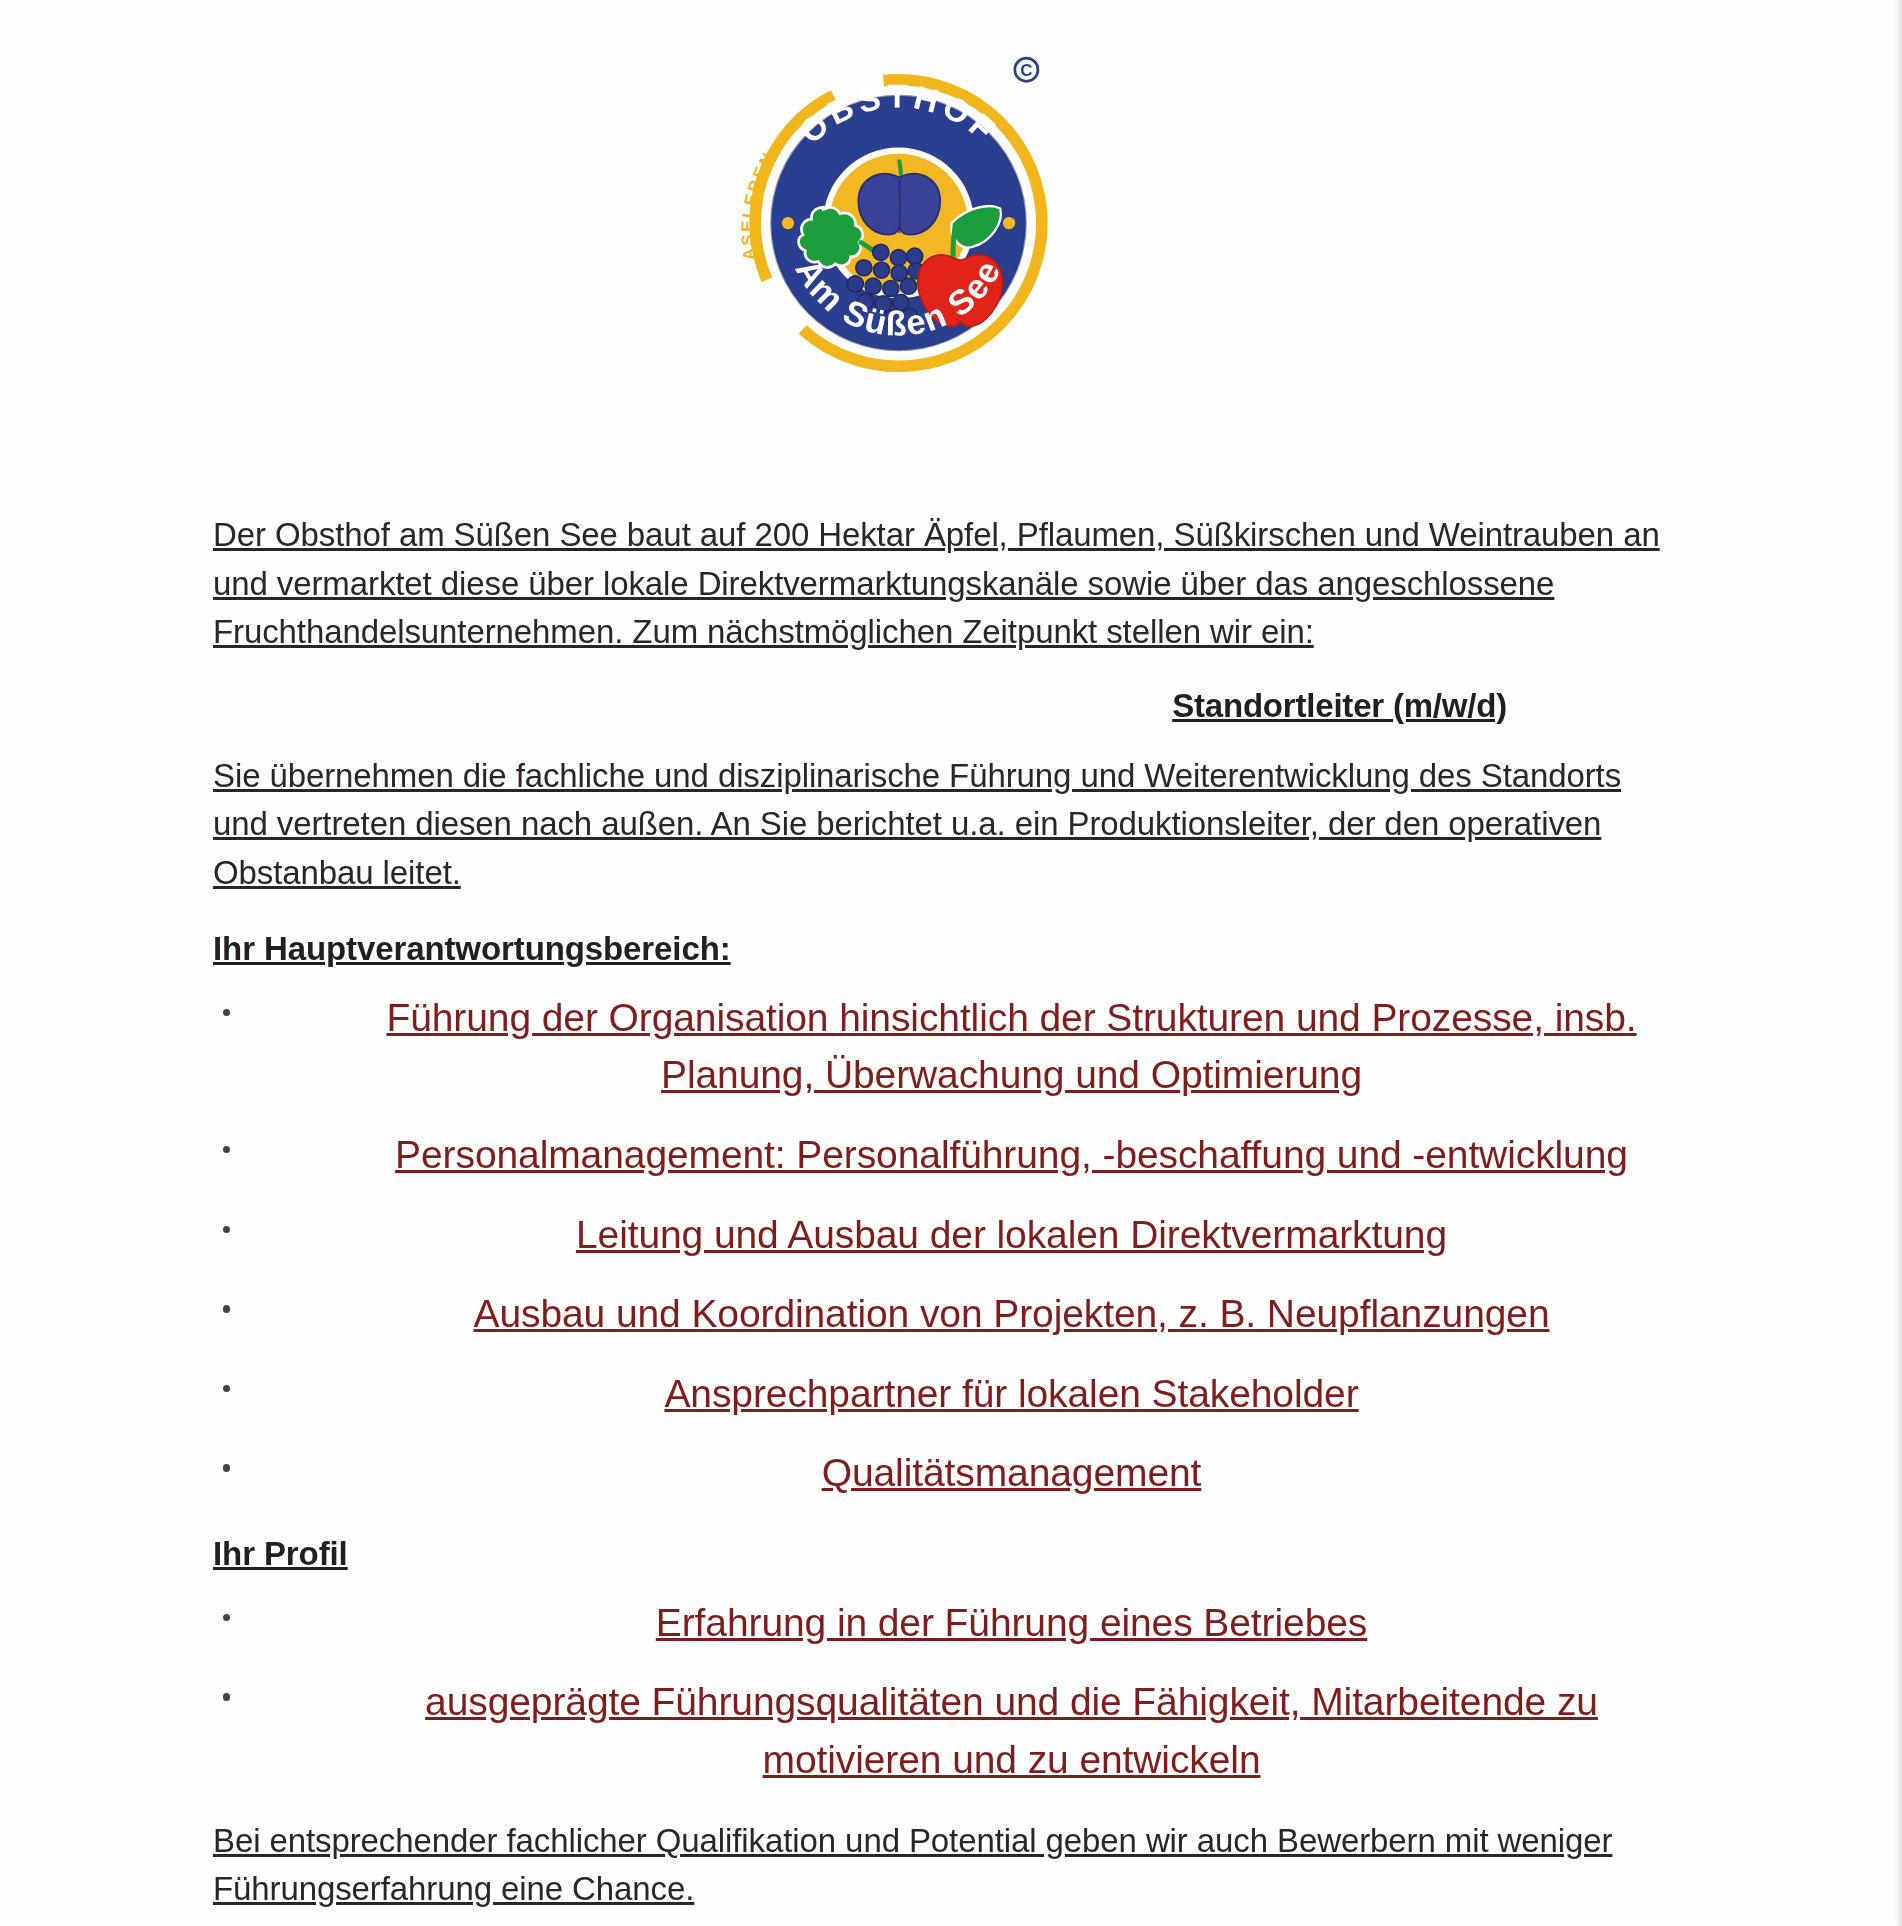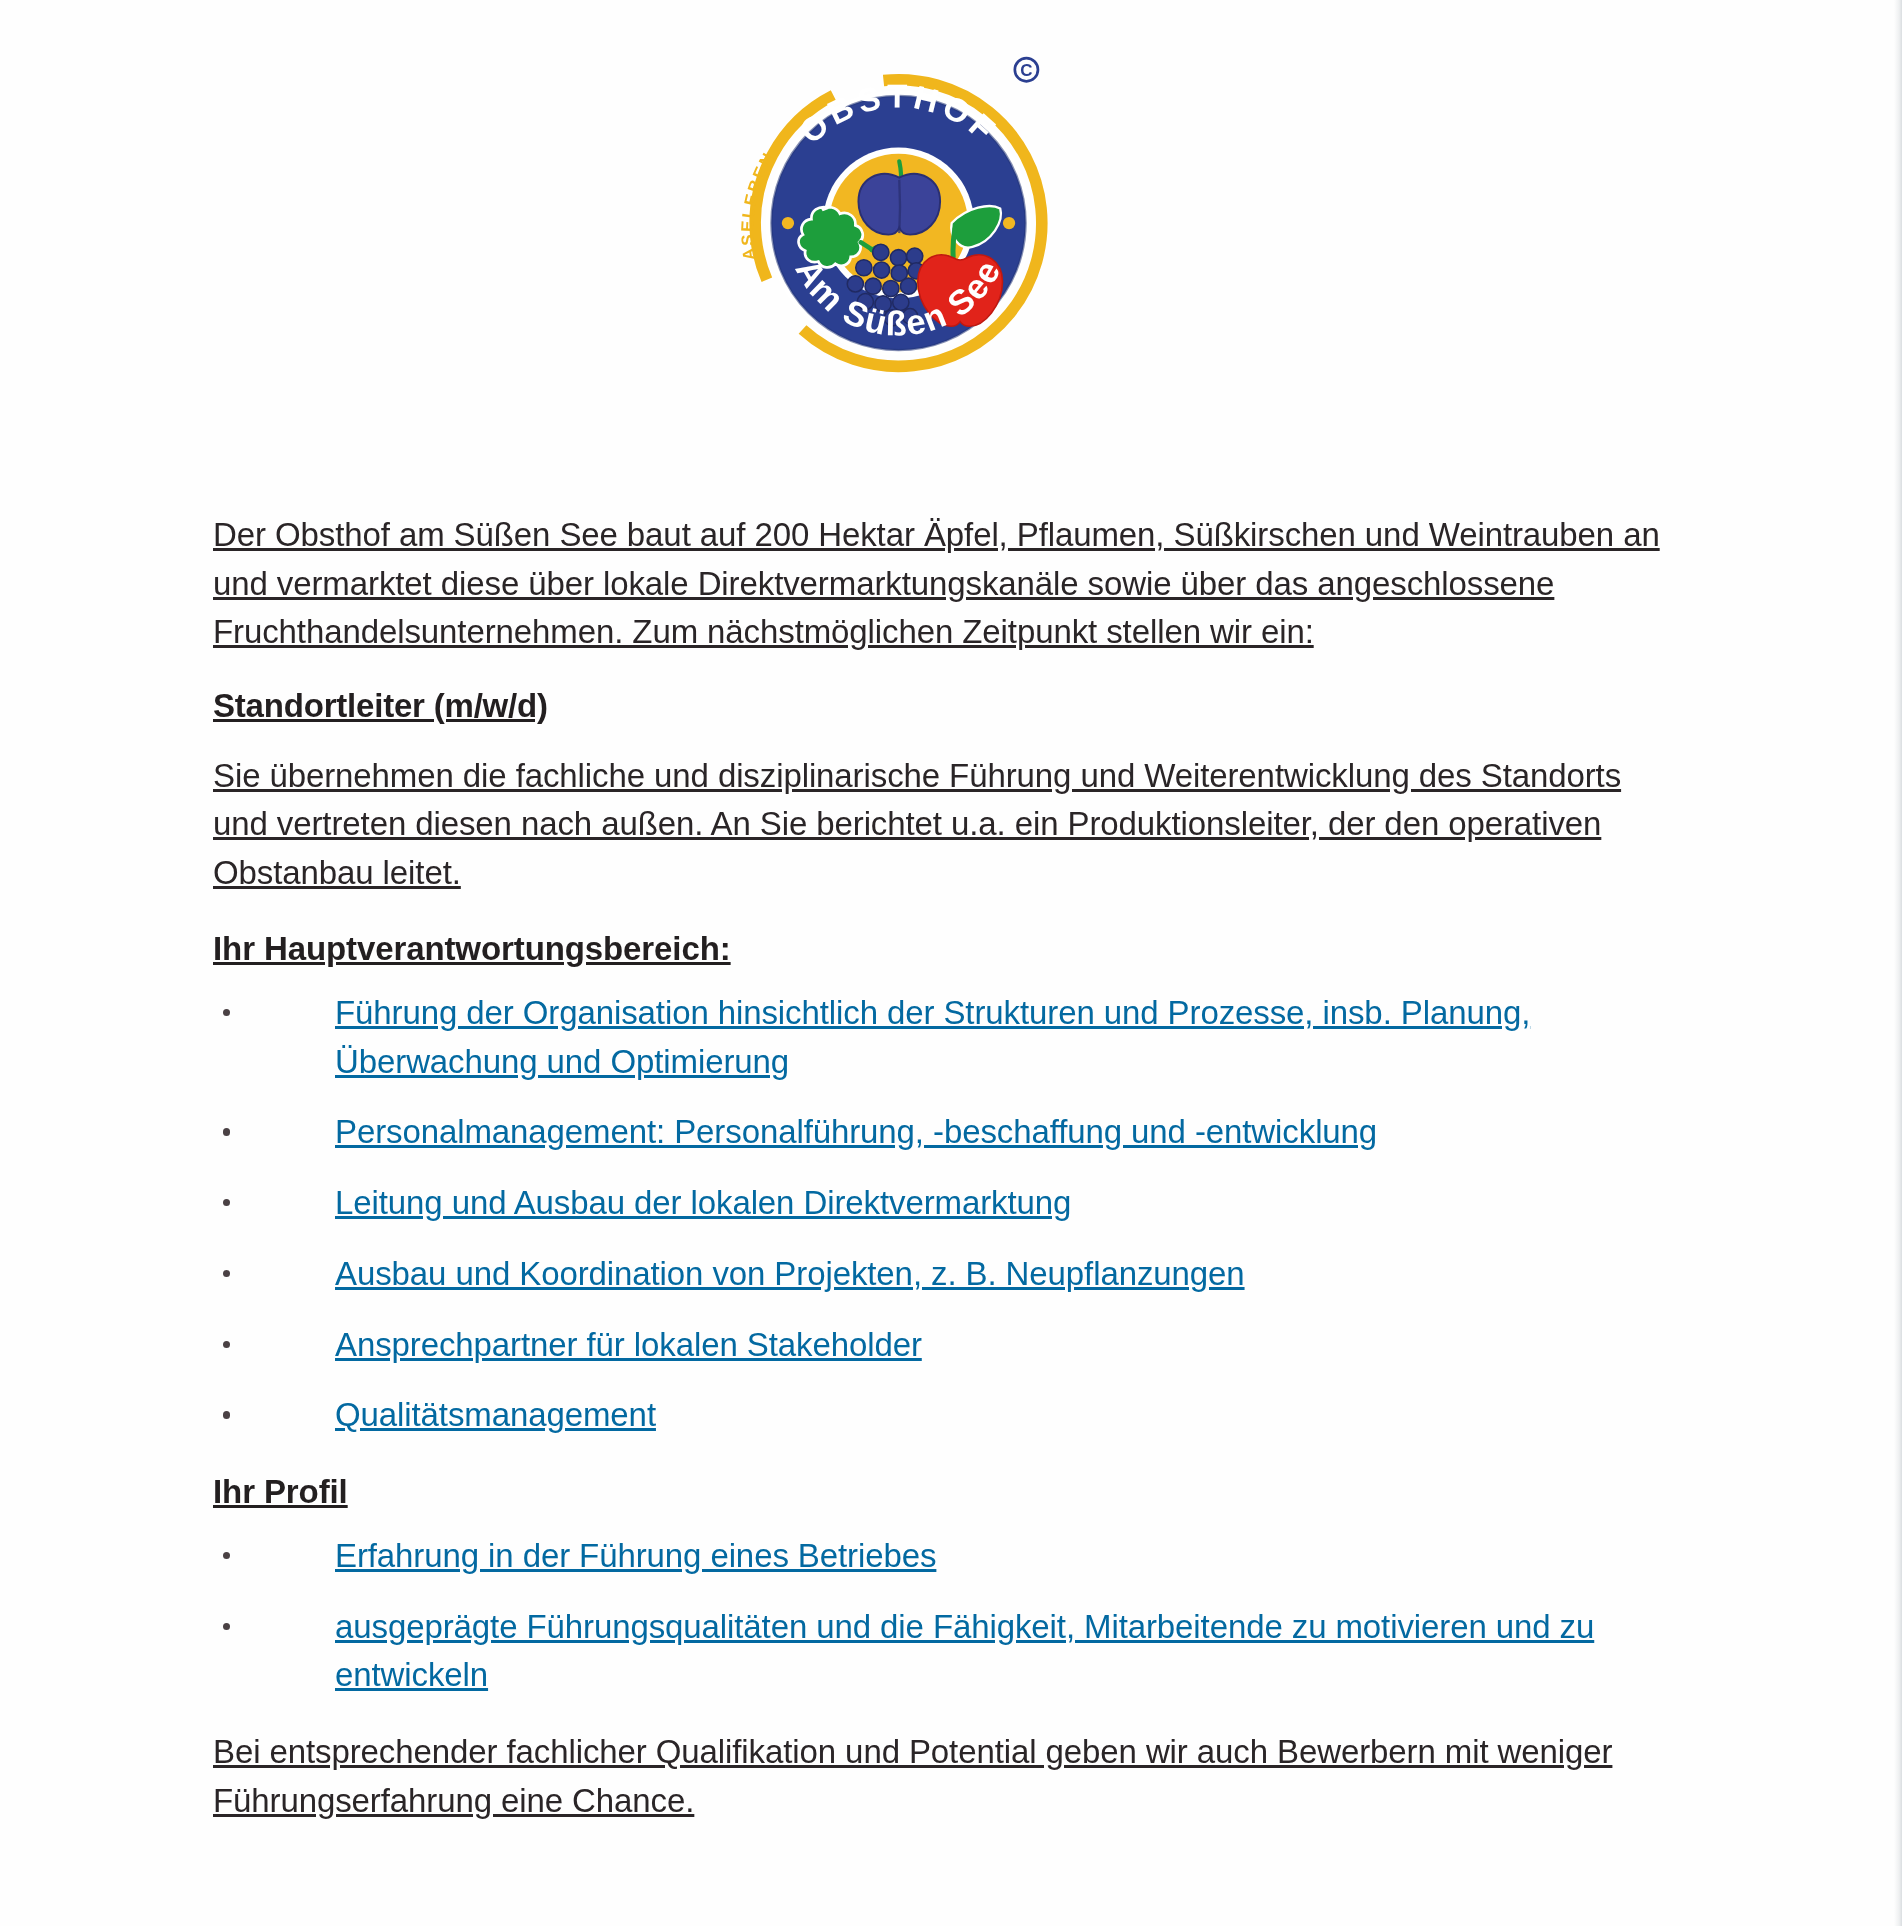--- a/index.html
+++ b/index.html
@@ -58,21 +58,21 @@
     line-height: 1.47;
     letter-spacing: -0.1px;
     color: #2a2527;
     margin: 0 0 17.7px 0;
     max-width: 1460px;
   }
 
   .job-title {
     font-size: 33px;
     font-weight: 700;
-    text-align: left;
+    text-align: right;
     color: #231f20;
     margin: 30px 0 27px 0;
     padding-right: 181px;
     letter-spacing: -0.2px;
   }
 
   .section-head {
     font-size: 33px;
     font-weight: 700;
     color: #231f20;
@@ -81,26 +81,27 @@
   }
 
   ul.bullets {
     list-style: none;
     margin: 0 0 0 0;
     padding: 0;
   }
   ul.bullets li {
     position: relative;
     padding-left: 122px;
-    font-size: 33px;
+    font-size: 39px;
     line-height: 1.47;
     letter-spacing: -0.1px;
-    color: #0369a1;
+    color: #7f1d1d;
     margin-bottom: 22.3px;
     max-width: 1425px;
+    text-align: center;
   }
   ul.bullets li .dot {
     position: absolute;
     left: 10px;
     top: 20px;
     width: 7.3px;
     height: 7.3px;
     border-radius: 50%;
     background: #4a4144;
   }

